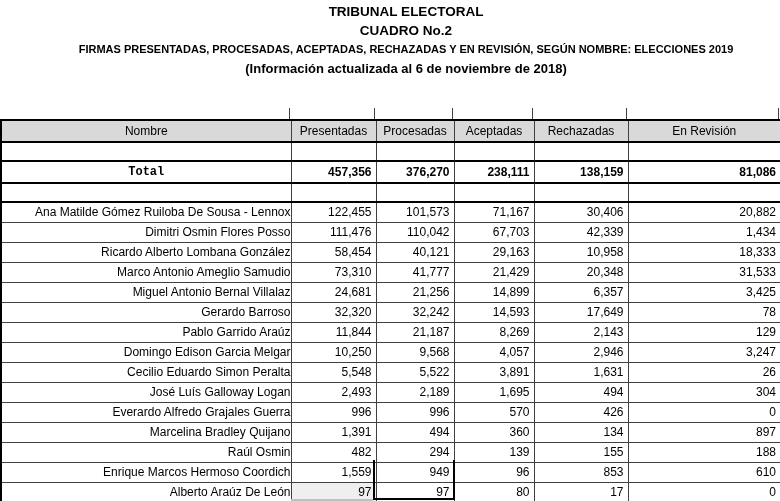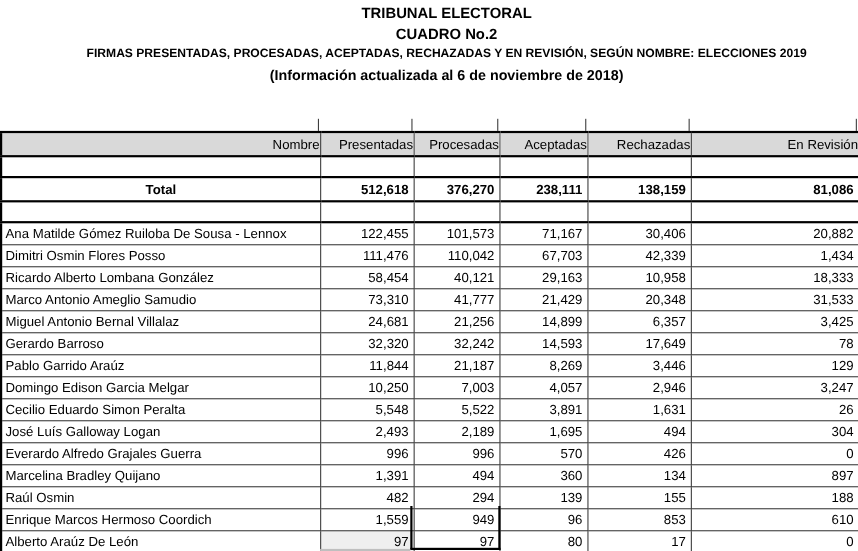--- a/index.html
+++ b/index.html
@@ -24,32 +24,32 @@
 
   
   table.sig{
     position:absolute;top:119px;left:0;width:780px;
     border-collapse:collapse;table-layout:fixed;
     font-size:12px;
     border:2px solid var(--border-thick);
   }
   td,th{border:1px solid var(--border-thin);padding:0;overflow:hidden;white-space:nowrap;}
   thead th{
-    height:20px;background:var(--header-bg);font-weight:400;text-align:right;
+    height:20px;background:var(--header-bg);font-weight:400;text-align:center;
     border-top:2px solid var(--border-thick);
     border-bottom:2px solid var(--border-thick);
   }
   tr.spacer{height:19px;}
   tr.spacer.below-total td{border-bottom:2px solid var(--border-thick);}
   tr.total-row{height:22px;font-weight:bold;}
   tr.total-row td{border-top:2px solid var(--border-thick);border-bottom:2px solid var(--border-thick);}
   tr.data-row{height:20px;}
-  td.name{text-align:left;padding-left:3px;}
+  td.name{text-align:right;padding-left:3px;}
   td.num{text-align:right;padding-right:4px;}
-  td.total-label{text-align:center;}
+  td.total-label{text-align:center;font-family:Liberation Mono, monospace;}
   td.tinted{background:#efefef;}
 
   
   .selection-outline{
     position:absolute;left:373px;top:460px;width:82px;height:40px;box-sizing:border-box;
     border-left:2px solid var(--border-thick);
     border-right:2px solid var(--border-thick);
     border-bottom:2px solid var(--border-thick);
     pointer-events:none;
   }
@@ -95,21 +95,21 @@
     <tr class="spacer">
       <td></td>
         <td></td>
         <td></td>
         <td></td>
         <td></td>
         <td></td>
     </tr>
     <tr class="total-row">
       <td class="total-label">Total</td>
-      <td class="num">512,618</td>
+      <td class="num">457,356</td>
       <td class="num">376,270</td>
       <td class="num">238,111</td>
       <td class="num">138,159</td>
       <td class="num">81,086</td>
     </tr>
     <tr class="spacer below-total">
       <td></td>
         <td></td>
         <td></td>
         <td></td>
@@ -163,27 +163,27 @@
         <td class="num">32,242</td>
         <td class="num">14,593</td>
         <td class="num">17,649</td>
         <td class="num">78</td>
       </tr>
       <tr class="data-row">
         <td class="name">Pablo Garrido Araúz</td>
         <td class="num">11,844</td>
         <td class="num">21,187</td>
         <td class="num">8,269</td>
-        <td class="num">3,446</td>
+        <td class="num">2,143</td>
         <td class="num">129</td>
       </tr>
       <tr class="data-row">
         <td class="name">Domingo Edison Garcia Melgar</td>
         <td class="num">10,250</td>
-        <td class="num">7,003</td>
+        <td class="num">9,568</td>
         <td class="num">4,057</td>
         <td class="num">2,946</td>
         <td class="num">3,247</td>
       </tr>
       <tr class="data-row">
         <td class="name">Cecilio Eduardo Simon Peralta</td>
         <td class="num">5,548</td>
         <td class="num">5,522</td>
         <td class="num">3,891</td>
         <td class="num">1,631</td>

